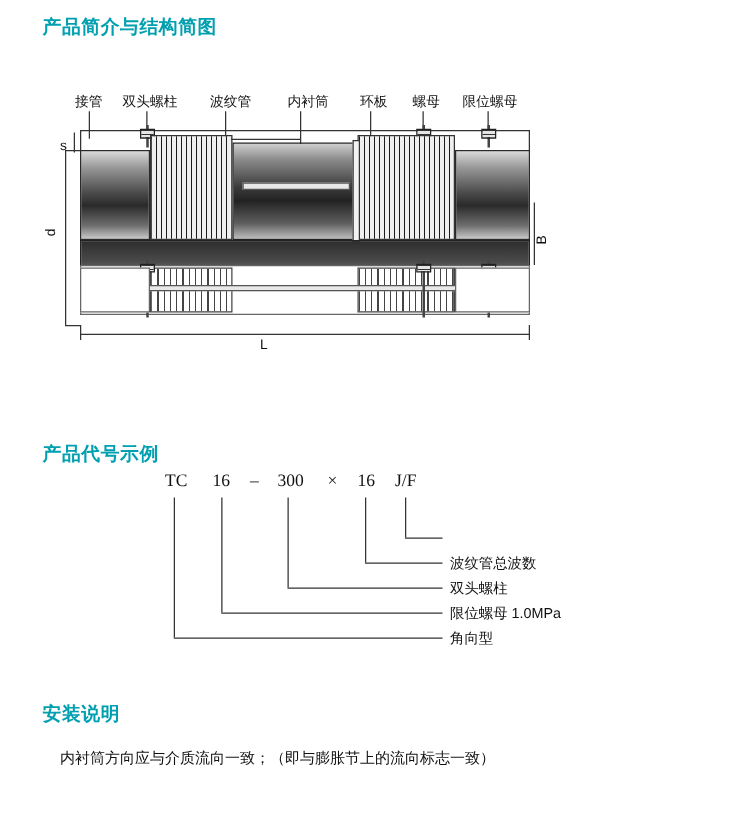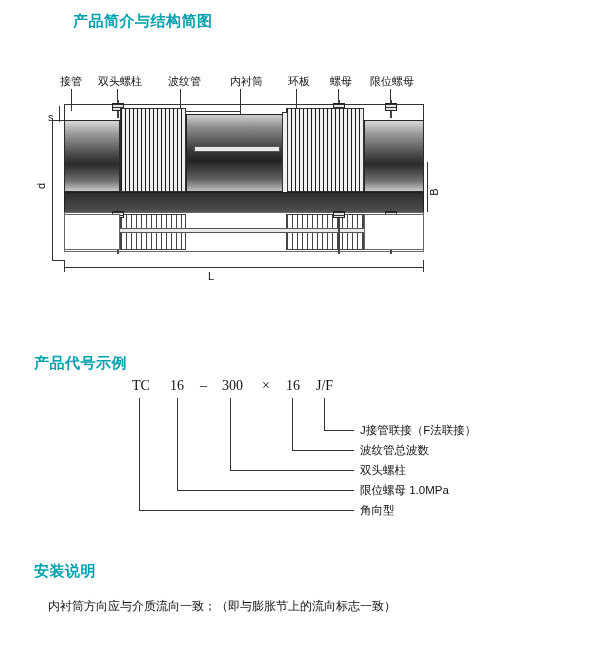--- a/index.html
+++ b/index.html
@@ -11,21 +11,21 @@
     font-family: "Liberation Sans", sans-serif;
     position: relative;
     overflow: hidden;
   }
   .section-title {
     color: #00a0b0;
     font-size: 15px;
     font-weight: bold;
     letter-spacing: 0.5px;
   }
-  #title1 { position: absolute; left: 34px; top: 12px; margin-left: 39px; }
+  #title1 { position: absolute; left: 34px; top: 12px; }
   #title2 { position: absolute; left: 34px; top: 354px; }
   #title3 { position: absolute; left: 34px; top: 562px; }
 
   
   #figure1 {
     position: absolute;
     left: 34px;
     top: 62px;
     width: 440px;
     height: 230px;
@@ -233,21 +233,20 @@
   <div class="leader vline" style="left:196px; top:20px; height:72px;"></div>
   <div class="leader vline" style="left:258px; top:20px; height:52px;"></div>
   <div class="leader vline" style="left:290px; top:20px; height:32px;"></div>
 
   <div class="leader hline" style="left:290px; top:52px;  width:30px;"></div>
   <div class="leader hline" style="left:258px; top:72px;  width:62px;"></div>
   <div class="leader hline" style="left:196px; top:92px;  width:124px;"></div>
   <div class="leader hline" style="left:143px; top:112px; width:177px;"></div>
   <div class="leader hline" style="left:105px; top:132px; width:215px;"></div>
 
-  <div class="code-note" style="left:326px; top:45px;">J接管联接（F法联接）</div>
   <div class="code-note" style="left:326px; top:65px;">波纹管总波数</div>
   <div class="code-note" style="left:326px; top:85px;">双头螺柱</div>
   <div class="code-note" style="left:326px; top:105px;">限位螺母 1.0MPa</div>
   <div class="code-note" style="left:326px; top:125px;">角向型</div>
 </div>
 
 <div id="notes">
   <div>内衬筒方向应与介质流向一致；（即与膨胀节上的流向标志一致）</div>
 </div>
 

